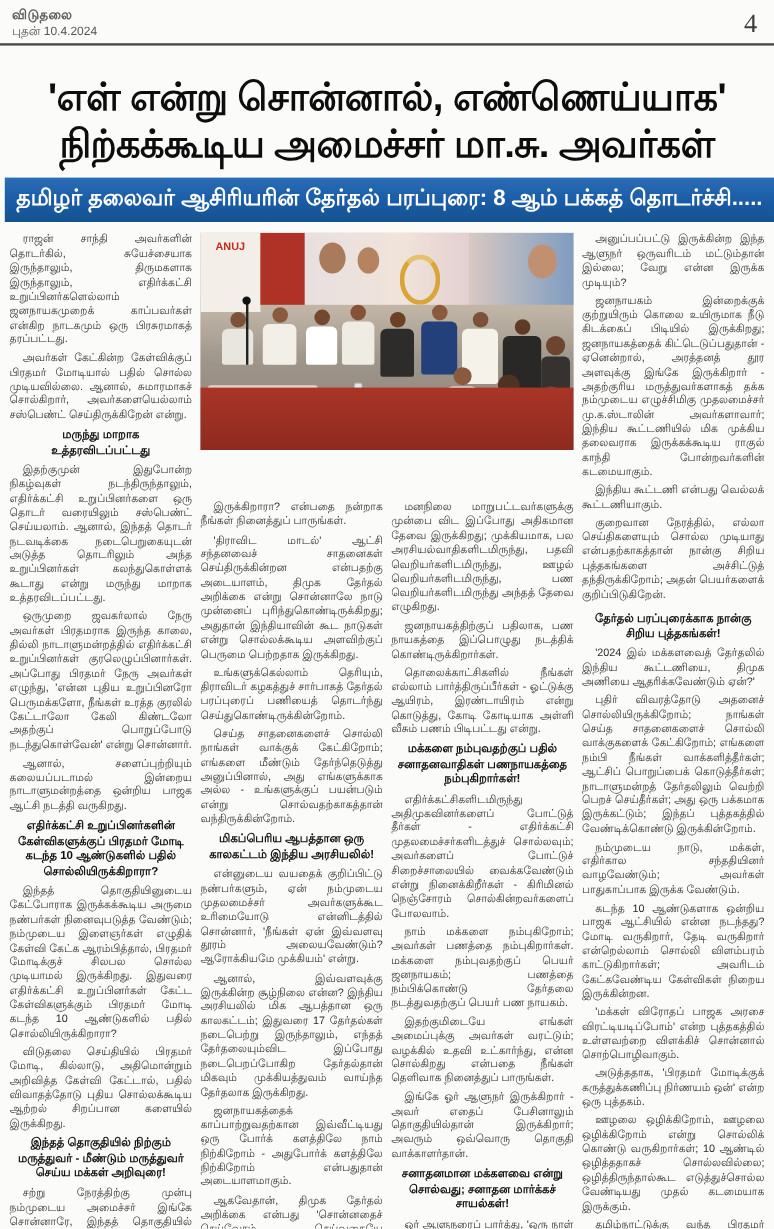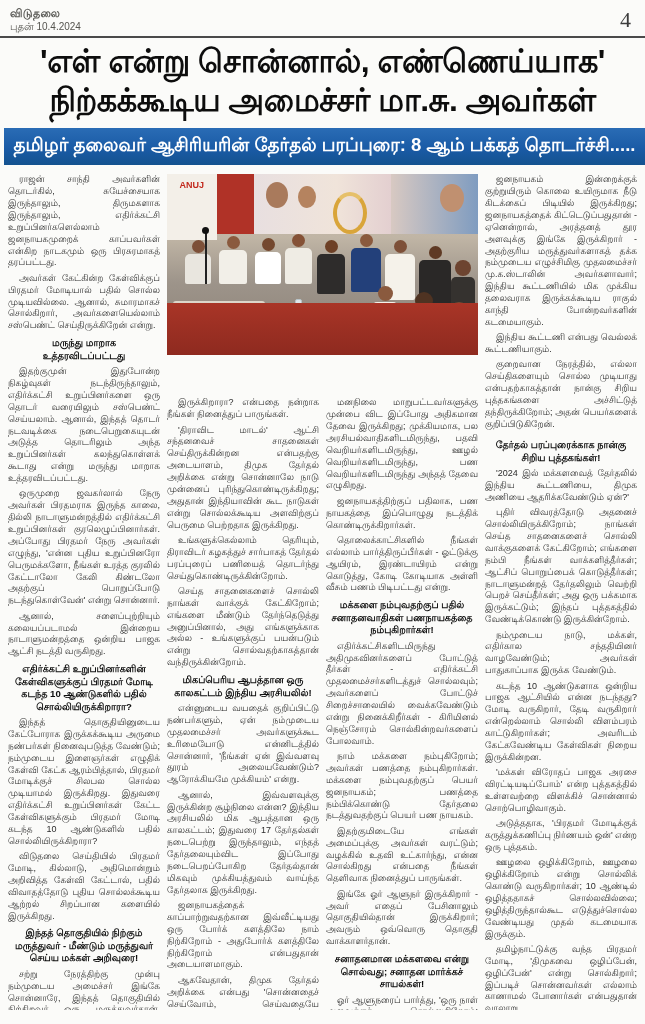--- a/index.html
+++ b/index.html
@@ -20,21 +20,21 @@
   }
   .mast-left{line-height:1.25;}
   .mast-title{font-size:11px;font-weight:bold;color:#5a5a56;letter-spacing:.3px;}
   .mast-date{font-size:10px;color:#55544f;}
   .page-number{font-size:22px;color:#3c3c3c;font-family:"Liberation Serif","DejaVu Serif",serif;}
 
   
   .headline{
     text-align:center;font-weight:800;color:#0d0d0d;
     font-size:32px;line-height:1.22;
-    padding:4px 6px 6px 6px;letter-spacing:-.5px;
+    padding:24px 6px 6px 6px;letter-spacing:-.5px;
   }
   .banner{
     margin:2px 0 6px 4px;
     background:linear-gradient(180deg,#2a6cb5 0%,#1a5ba6 55%,#14528f 100%);
     color:#fff;font-weight:bold;font-size:18.5px;
     text-align:center;padding:6px 4px 7px 4px;
   }
 
   
   .content{display:flex;gap:7px;padding:3px 8px 0 8px;height:836px;overflow:hidden;}
@@ -211,20 +211,21 @@
             <div class="para">நாம் மக்களை நம்புகிறோம்; அவர்கள் பணத்தை நம்புகிறார்கள். மக்களை நம்புவதற்குப் பெயர் ஜனநாயகம்; பணத்தை நம்பிக்கொண்டு தேர்தலை நடத்துவதற்குப் பெயர் பண நாயகம்.</div>
             <div class="para">இதற்குமிடையே எங்கள் அமைப்புக்கு அவர்கள் வரட்டும்; வழக்கில் உதவி உட்கார்ந்து, என்ன சொல்கிறது என்பதை நீங்கள் தெளிவாக நினைத்துப் பாருங்கள்.</div>
             <div class="para">இங்கே ஓர் ஆளுநர் இருக்கிறார் - அவர் எதைப் பேசினாலும் தொகுதியில்தான் இருக்கிறார்; அவரும் ஒவ்வொரு தொகுதி வாக்காளர்தான்.</div>
             <div class="subhead">சனாதனமான மக்களவை என்று சொல்வது; சனாதன மார்க்கச் சாயல்கள்!</div>
             <div class="para">ஓர் ஆளுநரைப் பார்த்து, 'ஒரு நாள் அவைக்குச் சொல்லுகிறோம்; அதற்குள்ளாக மீண்டும் பழைய நிலைக்குப் பதவியேற்றுவது அரசமைப்புச் சட்டப்படி; அவைகளுக்குள் அதிகாரப்படி அனுபவிக்க வேண்டும் என்று முறையிட்டுப் பொன்றுடி வழக்கில் தீர்ப்புக் கேட்டது உச்சநீதிமன்றம்.</div>
           </div>
       </div>
     </div>
 
     <div class="col col4">
+        <div class="para">அனுப்பப்பட்டு இருக்கின்ற இந்த ஆளுநர் ஒருவரிடம் மட்டும்தான் இல்லை; வேறு என்ன இருக்க முடியும்?</div>
         <div class="para">ஜனநாயகம் இன்றைக்குக் குற்றுயிரும் கொலை உயிருமாக நீடு கிடக்கைப் பிடியில் இருக்கிறது; ஜனநாயகத்தைக் கிட்டெடுப்பதுதான் - ஏனென்றால், அரத்தனத் தூர அளவுக்கு இங்கே இருக்கிறார் - அதற்குரிய மருத்துவர்களாகத் தக்க நம்முடைய எழுச்சிமிகு முதலமைச்சர் மு.க.ஸ்டாலின் அவர்களாவார்; இந்திய கூட்டணியில் மிக முக்கிய தலைவராக இருக்கக்கூடிய ராகுல் காந்தி போன்றவர்களின் கடமையாகும்.</div>
         <div class="para">இந்திய கூட்டணி என்பது வெல்லக் கூட்டணியாகும்.</div>
         <div class="para">குறைவான நேரத்தில், எல்லா செய்திகளையும் சொல்ல முடியாது என்பதற்காகத்தான் நான்கு சிறிய புத்தகங்களை அச்சிட்டுத் தந்திருக்கிறோம்; அதன் பெயர்களைக் குறிப்பிடுகிறேன்.</div>
         <div class="subhead">தேர்தல் பரப்புரைக்காக நான்கு சிறிய புத்தகங்கள்!</div>
         <div class="para">'2024 இல் மக்களவைத் தேர்தலில் இந்திய கூட்டணியை, திமுக அணியை ஆதரிக்கவேண்டும் ஏன்?'</div>
         <div class="para">புதிர் விவரத்தோடு அதனைச் சொல்லியிருக்கிறோம்; நாங்கள் செய்த சாதனைகளைச் சொல்லி வாக்குகளைக் கேட்கிறோம்; எங்களை நம்பி நீங்கள் வாக்களித்தீர்கள்; ஆட்சிப் பொறுப்பைக் கொடுத்தீர்கள்; நாடாளுமன்றத் தேர்தலிலும் வெற்றி பெறச் செய்தீர்கள்; அது ஒரு பக்கமாக இருக்கட்டும்; இந்தப் புத்தகத்தில் வேண்டிக்கொண்டு இருக்கின்றோம்.</div>
         <div class="para">நம்முடைய நாடு, மக்கள், எதிர்கால சந்ததியினர் வாழவேண்டும்; அவர்கள் பாதுகாப்பாக இருக்க வேண்டும்.</div>
         <div class="para">கடந்த 10 ஆண்டுகளாக ஒன்றிய பாஜக ஆட்சியில் என்ன நடந்தது? மோடி வருகிறார், தேடி வருகிறார் என்றெல்லாம் சொல்லி விளம்பரம் காட்டுகிறார்கள்; அவரிடம் கேட்கவேண்டிய கேள்விகள் நிறைய இருக்கின்றன.</div>
         <div class="para">'மக்கள் விரோதப் பாஜக அரசை விரட்டியடிப்போம்' என்ற புத்தகத்தில் உள்ளவற்றை விளக்கிச் சொன்னால் சொற்பொழிவாகும்.</div>
         <div class="para">அடுத்ததாக, 'பிரதமர் மோடிக்குக் கருத்துக்கணிப்பு நிர்ணயம் ஒன்' என்ற ஒரு புத்தகம்.</div>

